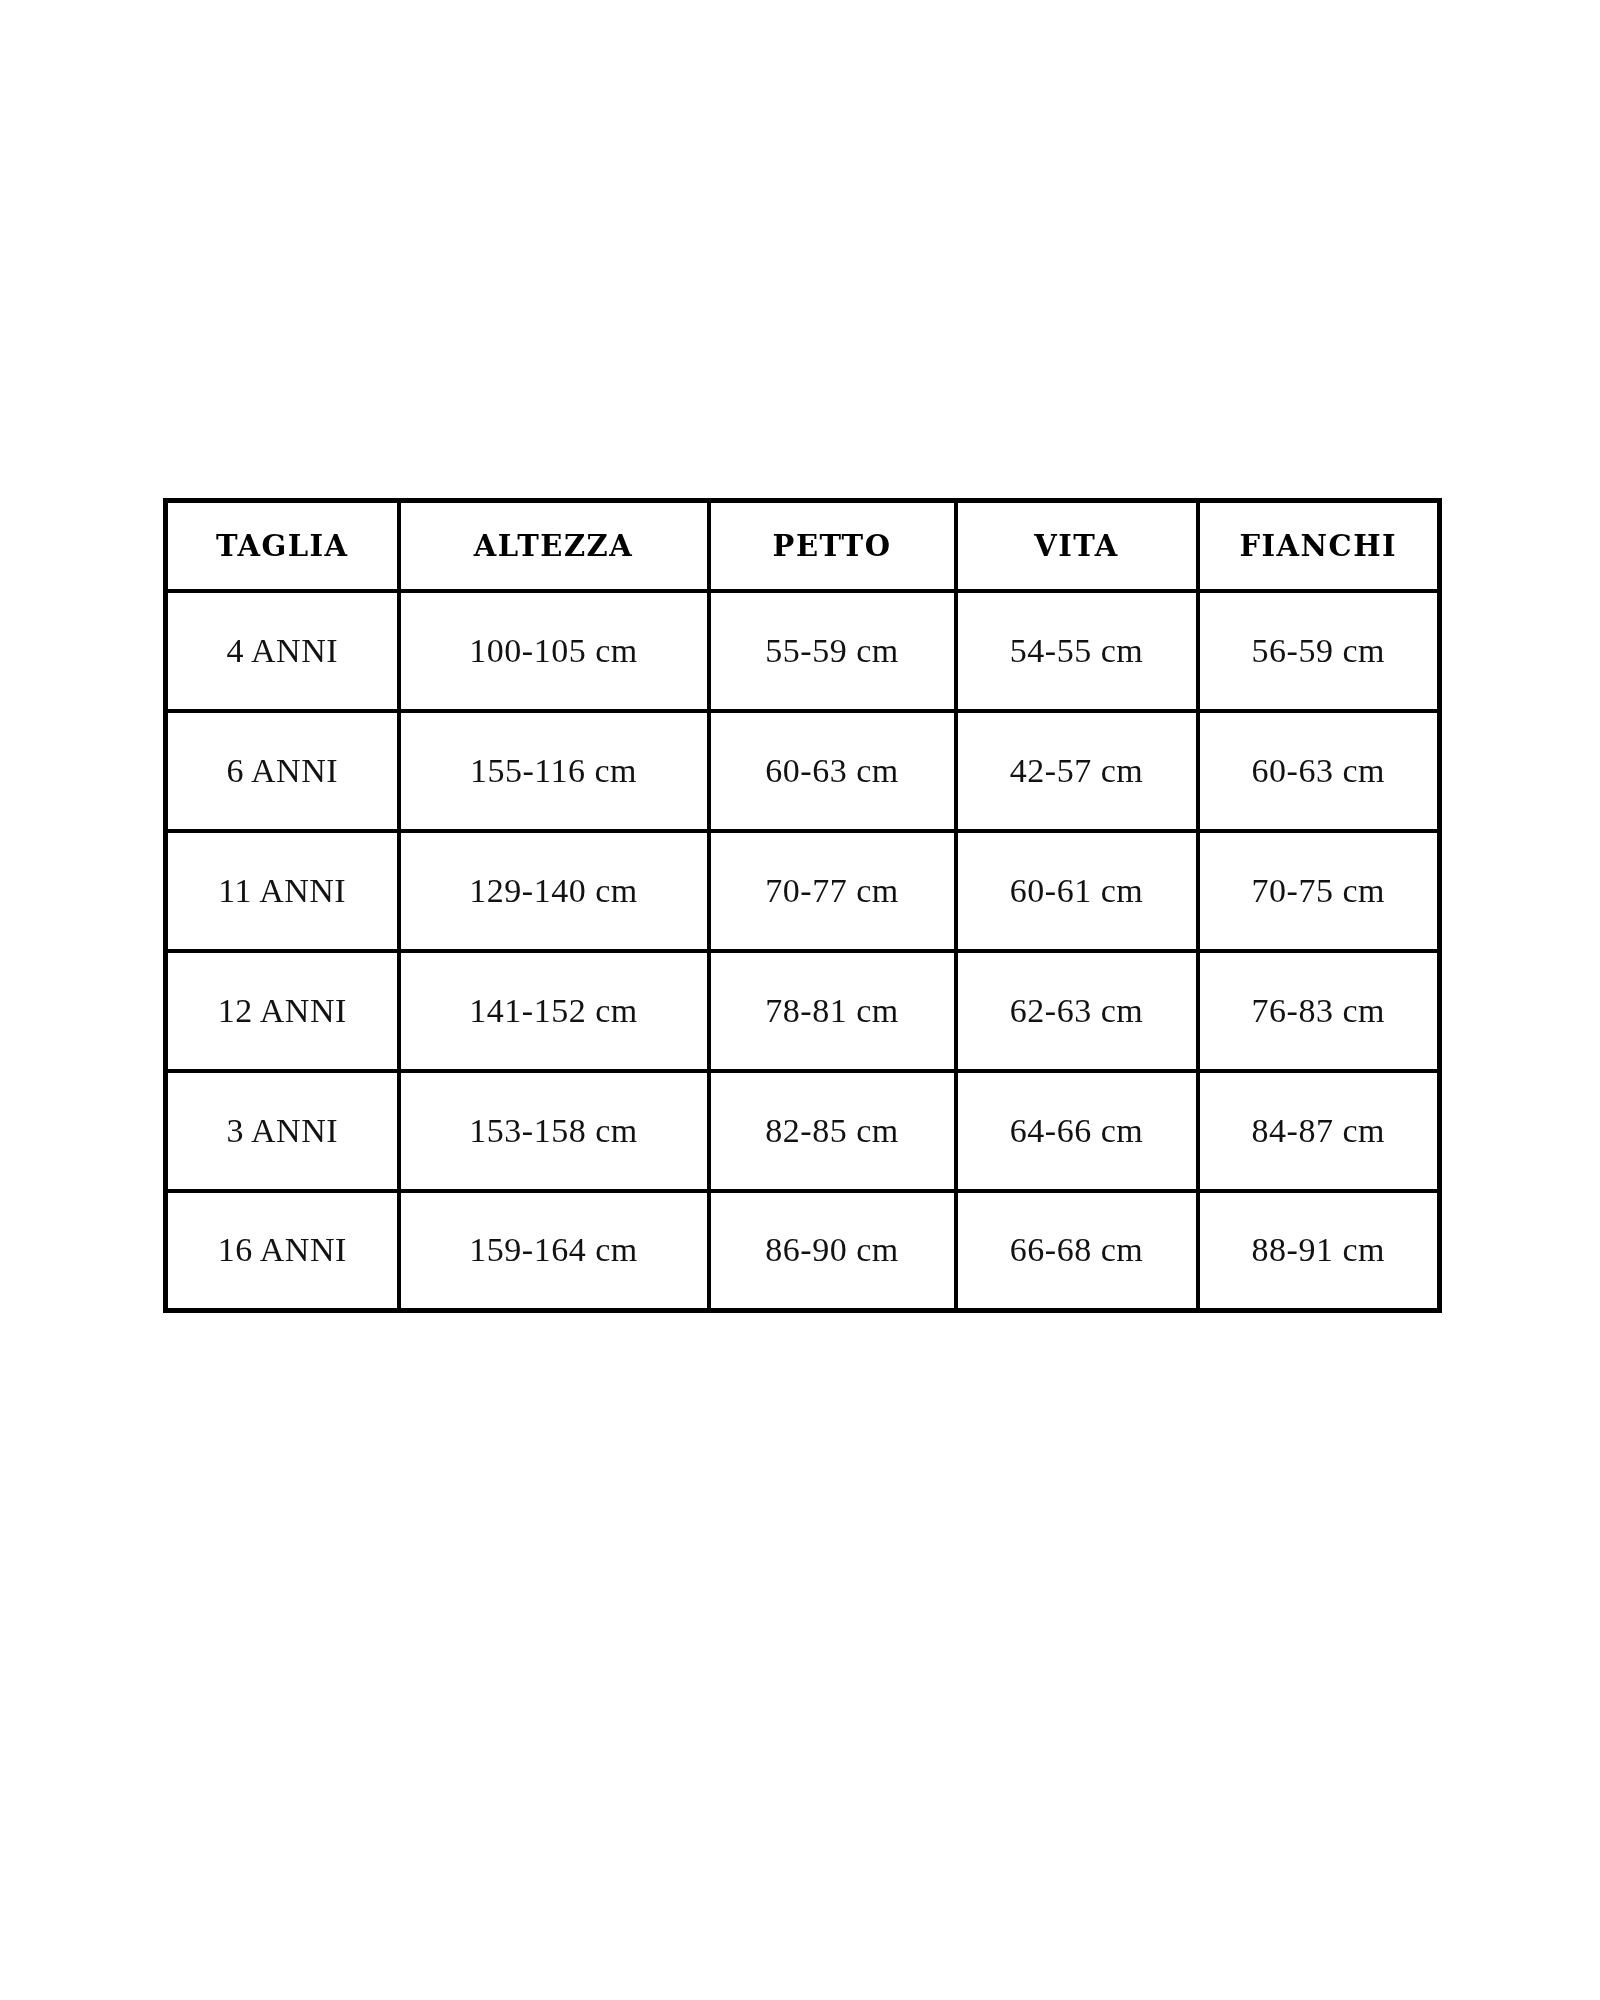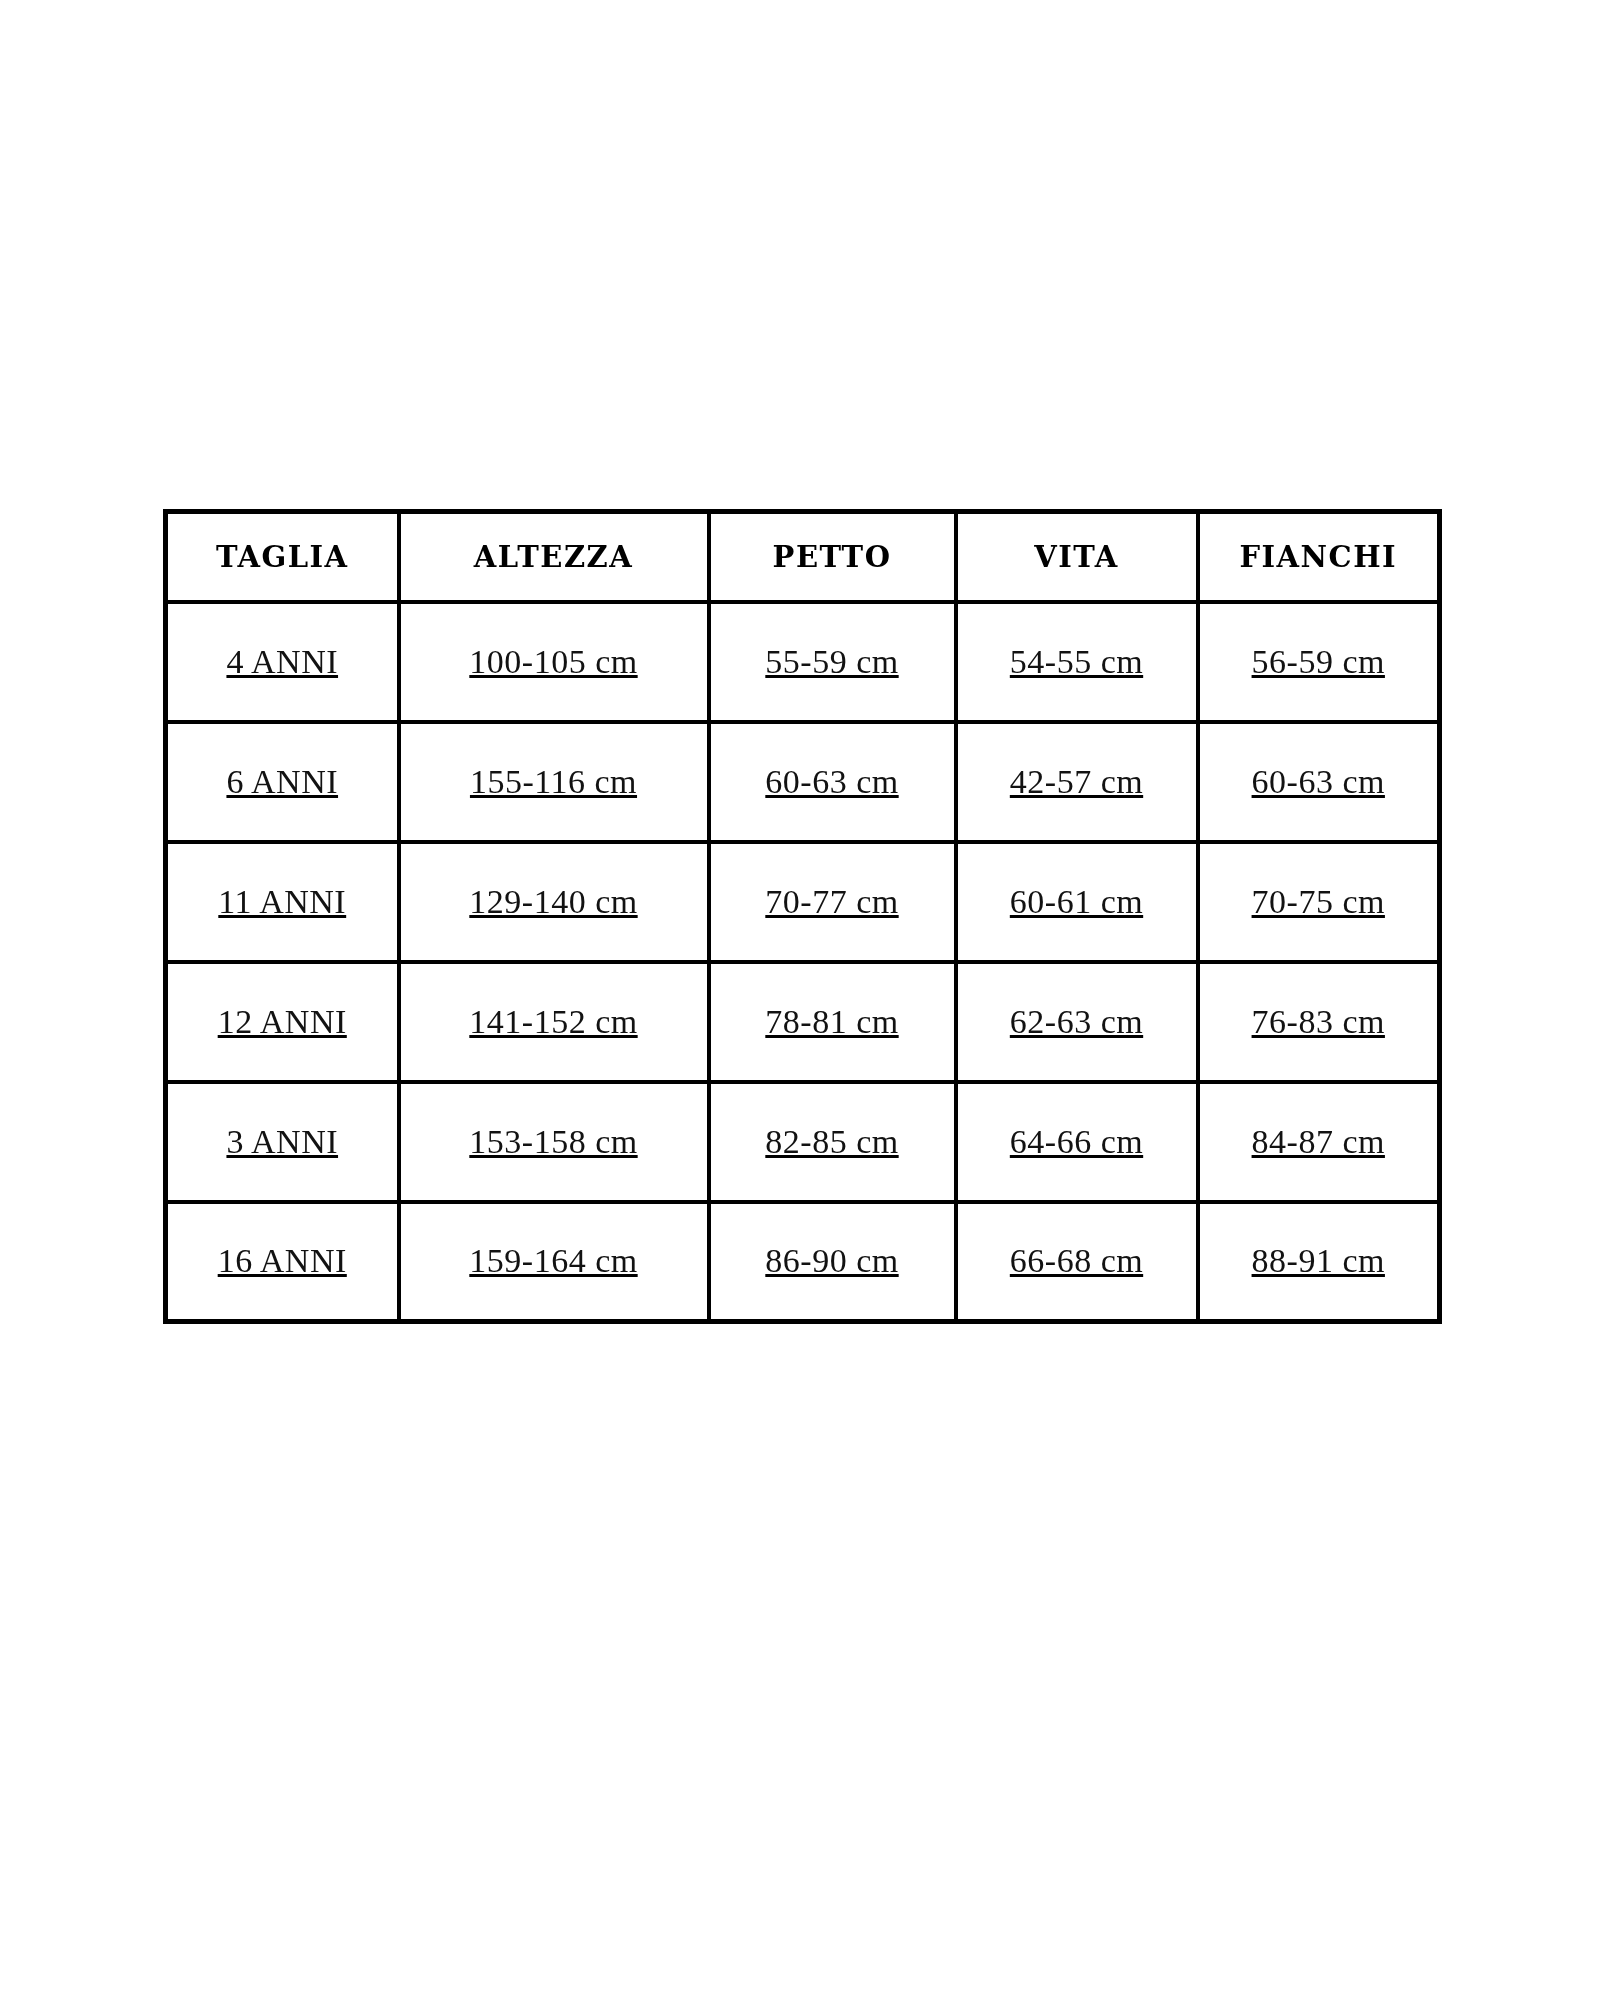--- a/index.html
+++ b/index.html
@@ -9,21 +9,21 @@
   }
   body {
     width: 1600px;
     height: 2000px;
     position: relative;
     font-family: "Liberation Serif", serif;
   }
   .table-wrap {
     position: absolute;
     left: 163px;
-    top: 509px;
+    top: 498px;
   }
   table.size-chart {
     border-collapse: collapse;
     table-layout: fixed;
     width: 1274px;
     border: 5px solid #000000;
     background: #ffffff;
   }
   table.size-chart th,
   table.size-chart td {
@@ -31,21 +31,20 @@
     text-align: center;
     vertical-align: middle;
     padding: 0;
     overflow: hidden;
   }
   table.size-chart thead tr {
     height: 90px;
   }
   table.size-chart tbody tr {
     height: 120px;
-    text-decoration: underline;
   }
   table.size-chart th {
     font-family: "DejaVu Serif", serif;
     font-weight: bold;
     font-size: 29px;
     letter-spacing: 1.5px;
     color: #000000;
   }
   table.size-chart td {
     font-family: "Liberation Serif", serif;

